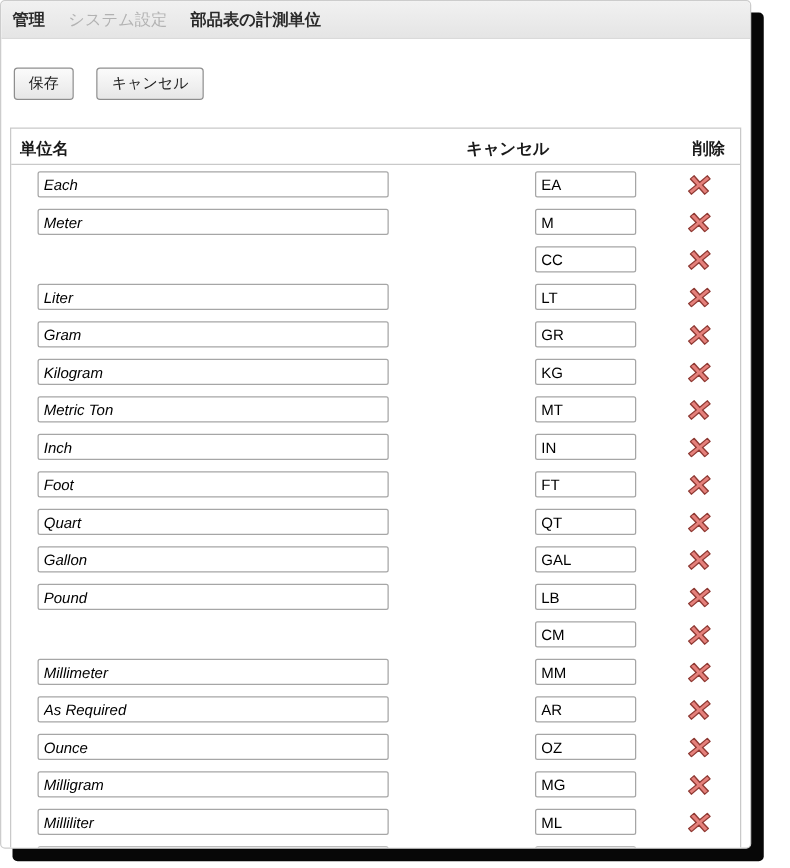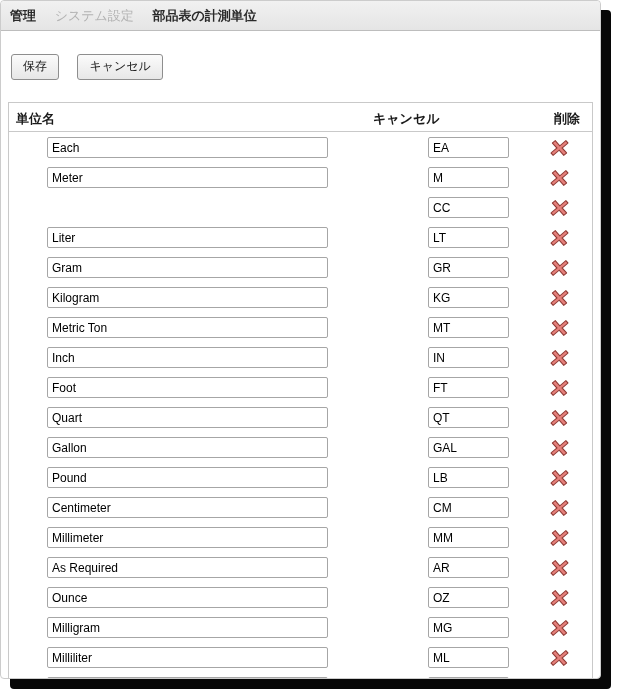--- a/index.html
+++ b/index.html
@@ -73,21 +73,21 @@
     top: 4px;
     height: 21px;
     border: 1px solid #a6a6a6;
     border-radius: 2px;
     padding: 0 4px;
     font-family: "Liberation Sans", "DejaVu Sans", sans-serif;
     font-size: 12px;
     color: #000000;
     background: #ffffff;
   }
-  .name-input { left: 38px;  width: 281px; }
+  .name-input { left: 21px;  width: 281px; font-style: italic; }
   .abbr-input { left: 419px; width: 81px;  }
   .delete-btn {
     position: absolute;
     left: 542px; top: 7px;
     width: 17px; height: 16px;
     cursor: pointer;
     display: inline-block;
   }
   .delete-btn svg { display: block; transform: skewX(-8deg); }
 </style>
@@ -227,21 +227,20 @@
     <input type="text" class="name-input" value="Pound" style="">
     <input type="text" class="abbr-input" value="LB" style="">
     <span class="delete-btn">
       <svg width="17" height="16" viewBox="0 0 16 15">
         <path d="M3 0.6 L8 5.4 L13 0.6 L15.4 2.9 L10.4 7.5 L15.4 12.1 L13 14.4 L8 9.6 L3 14.4 L0.6 12.1 L5.6 7.5 L0.6 2.9 Z" fill="#E5807B" stroke="#8F3A34" stroke-width="1"></path>
       </svg>
     </span>
   </div>
 
   <div class="unit-row">
-    <input type="text" class="name-input" value="Centimeter" style="">
     <input type="text" class="abbr-input" value="CM" style="">
     <span class="delete-btn">
       <svg width="17" height="16" viewBox="0 0 16 15">
         <path d="M3 0.6 L8 5.4 L13 0.6 L15.4 2.9 L10.4 7.5 L15.4 12.1 L13 14.4 L8 9.6 L3 14.4 L0.6 12.1 L5.6 7.5 L0.6 2.9 Z" fill="#E5807B" stroke="#8F3A34" stroke-width="1"></path>
       </svg>
     </span>
   </div>
 
   <div class="unit-row">
     <input type="text" class="name-input" value="Millimeter" style="">

